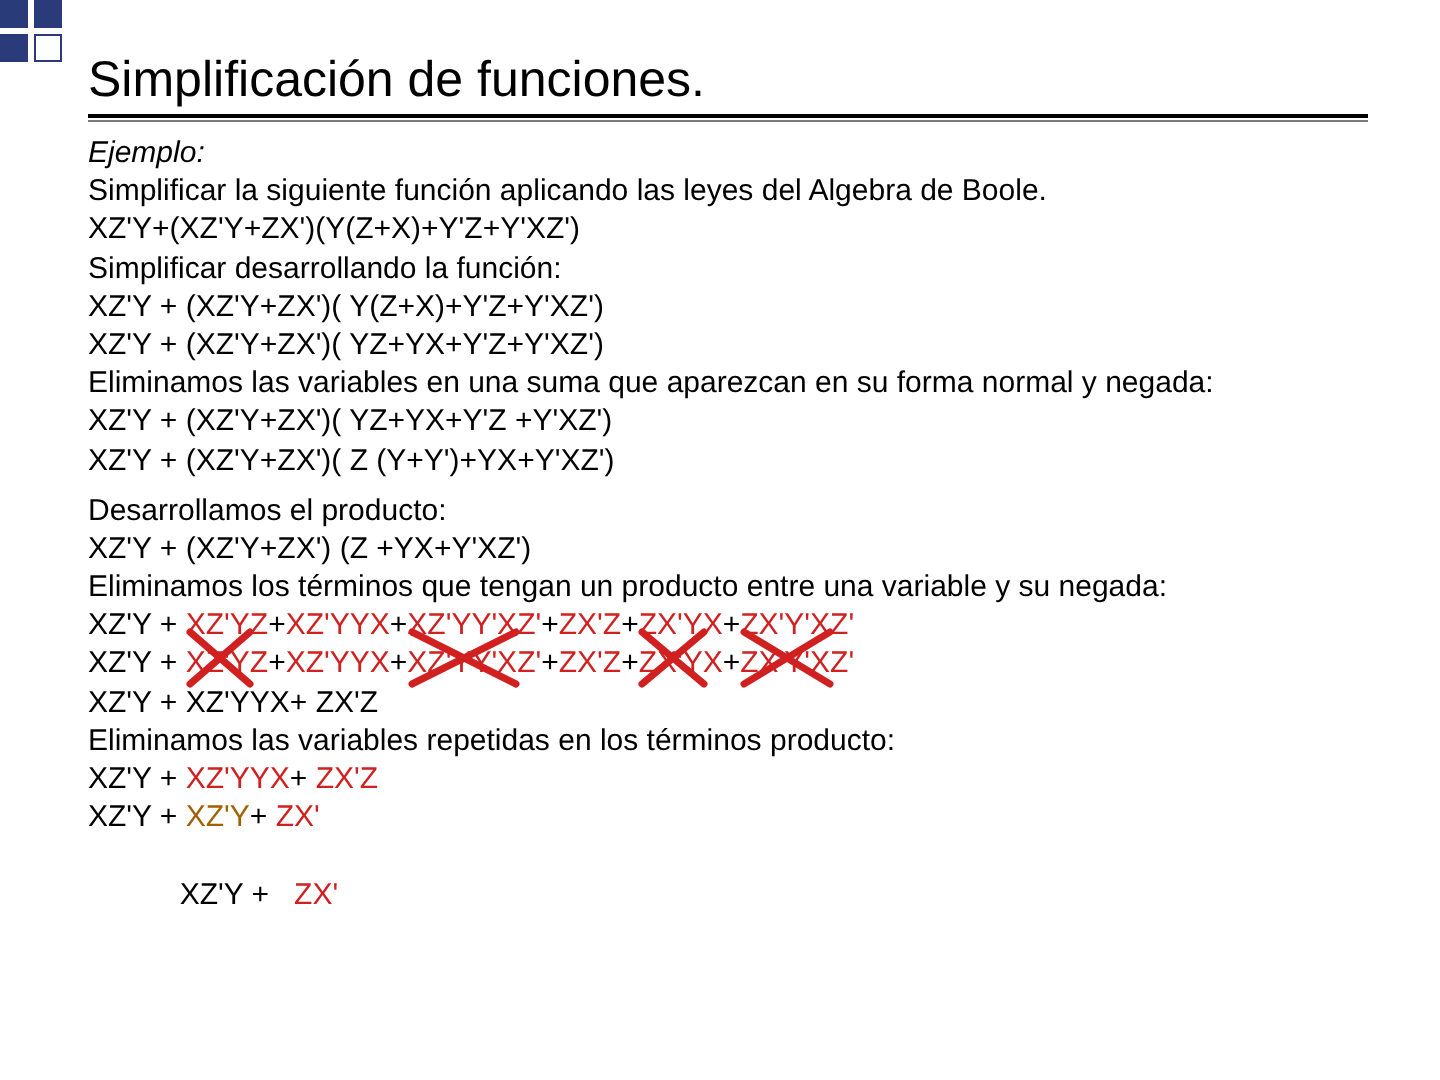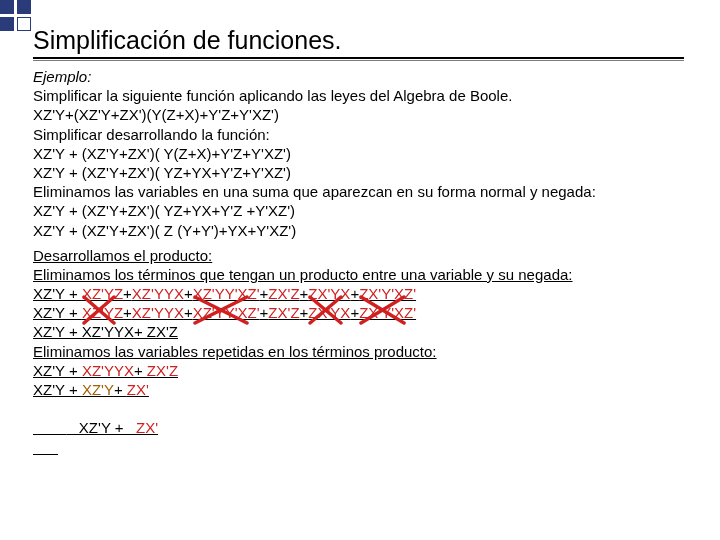--- a/index.html
+++ b/index.html
@@ -26,21 +26,21 @@
   .corner-deco .s1 { top: 0; left: 0; width: 14px; height: 14px; }
   .corner-deco .s2 { top: 0; left: 17px; width: 14px; height: 14px; }
   .corner-deco .s3 { top: 17px; left: 0; width: 14px; height: 14px; }
   .corner-deco .s4 { top: 17px; left: 17px; width: 14px; height: 14px; background: #fff; border:1px solid #2a3b7a; box-sizing:border-box;}
   .slide {
     position: absolute;
     top: 0;
     left: 0;
     right: 0;
     bottom: 0;
-    padding: 26px 36px 10px 33px;
+    padding: 26px 36px 10px 44px;
     box-sizing: border-box;
   }
   .title {
     font-size: 25px;
     font-weight: 400;
     color: #000;
     margin: 0 0 2px 0;
   }
   .rule-wrap {
     height: 4px;
@@ -80,22 +80,23 @@
       <div>Simplificar la siguiente función aplicando las leyes del Algebra de Boole.</div>
       <div>XZ'Y+(XZ'Y+ZX')(Y(Z+X)+Y'Z+Y'XZ')</div>
       <div>Simplificar desarrollando la función:</div>
       <div>XZ'Y + (XZ'Y+ZX')( Y(Z+X)+Y'Z+Y'XZ')</div>
       <div>XZ'Y + (XZ'Y+ZX')( YZ+YX+Y'Z+Y'XZ')</div>
       <div>Eliminamos las variables en una suma que aparezcan en su forma normal y negada:</div>
       <div>XZ'Y + (XZ'Y+ZX')( YZ+YX+Y'Z +Y'XZ')</div>
       <div>XZ'Y + (XZ'Y+ZX')( Z (Y+Y')+YX+Y'XZ')</div>
     </div>
 
-    <div class="blk" style="position:relative;text-decoration:underline;">
+    <div class="blk" style="position:relative;">
       <div>Desarrollamos el producto:</div>
+      <div>XZ'Y + (XZ'Y+ZX') (Z  +YX+Y'XZ')</div>
       <div>Eliminamos los términos que tengan un producto entre una variable y su negada:</div>
       <div>
         <span>XZ'Y + </span><span id="t4b" style="color:#d02020">XZ'YZ</span><span>+</span><span id="t4d" style="color:#d02020">XZ'YYX</span><span>+</span><span id="t4f" style="color:#d02020">XZ'YY'XZ'</span><span>+</span><span id="t4h" style="color:#d02020">ZX'Z</span><span>+</span><span id="t4j" style="color:#d02020">ZX'YX</span><span>+</span><span id="t4l" style="color:#d02020">ZX'Y'XZ'</span>
       </div>
       <div style="position:relative;">
         <span>XZ'Y + </span><span class="xwrap" style="position:relative;"><span style="color:#d02020">XZ'YZ</span><span class="bigX" style="position: absolute; left: 0px; top: -11px; width: 34px; height: 34px; pointer-events: none;"><svg width="34" height="34">
                 <line x1="2" y1="4" x2="32" y2="30" stroke="#d02020" stroke-width="3.5" stroke-linecap="round"></line>
                 <line x1="32" y1="4" x2="2" y2="30" stroke="#d02020" stroke-width="3.5" stroke-linecap="round"></line>
               </svg></span></span><span>+</span><span style="color:#d02020">XZ'YYX</span><span>+</span><span class="xwrap" style="position:relative;"><span style="color:#d02020">XZ'YY'XZ'</span><span class="bigX" style="position: absolute; left: 0px; top: -11px; width: 56px; height: 34px; pointer-events: none;"><svg width="56" height="34">
                 <line x1="2" y1="4" x2="54" y2="30" stroke="#d02020" stroke-width="3.5" stroke-linecap="round"></line>

